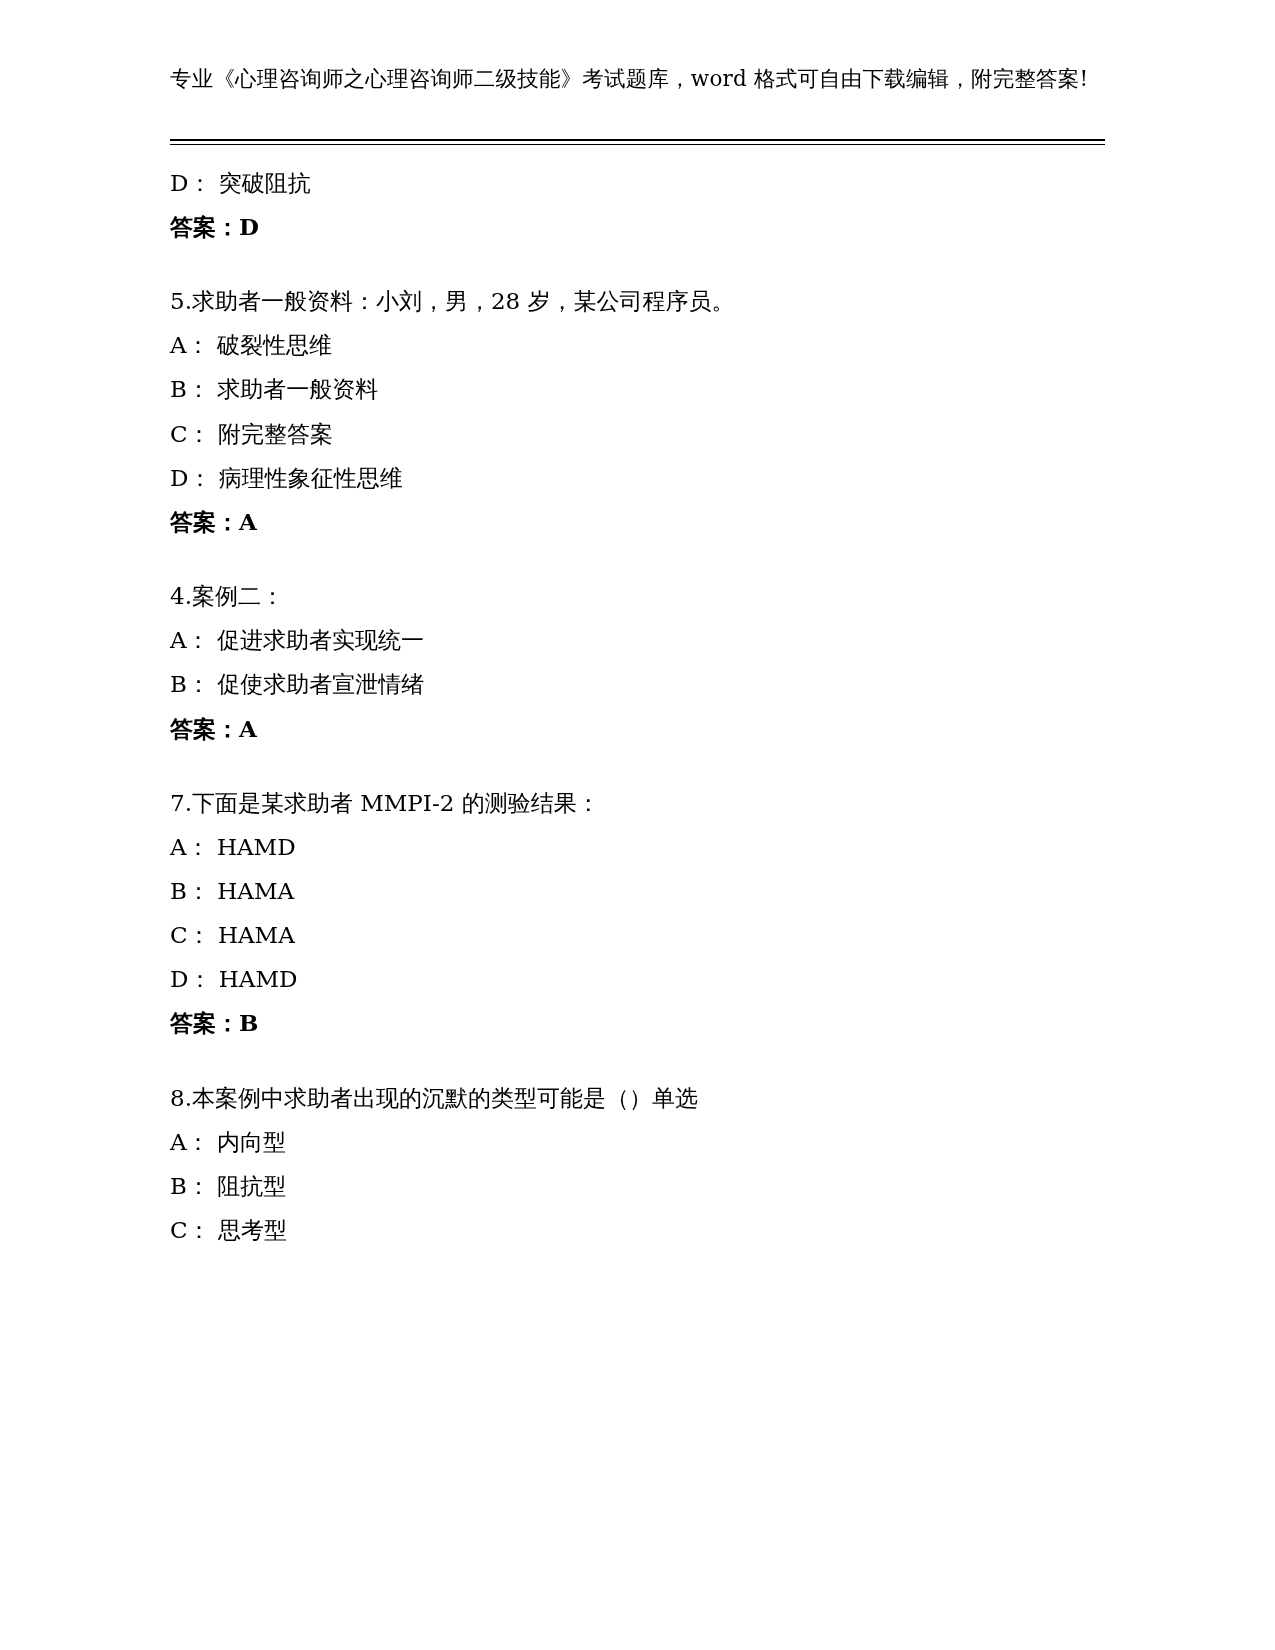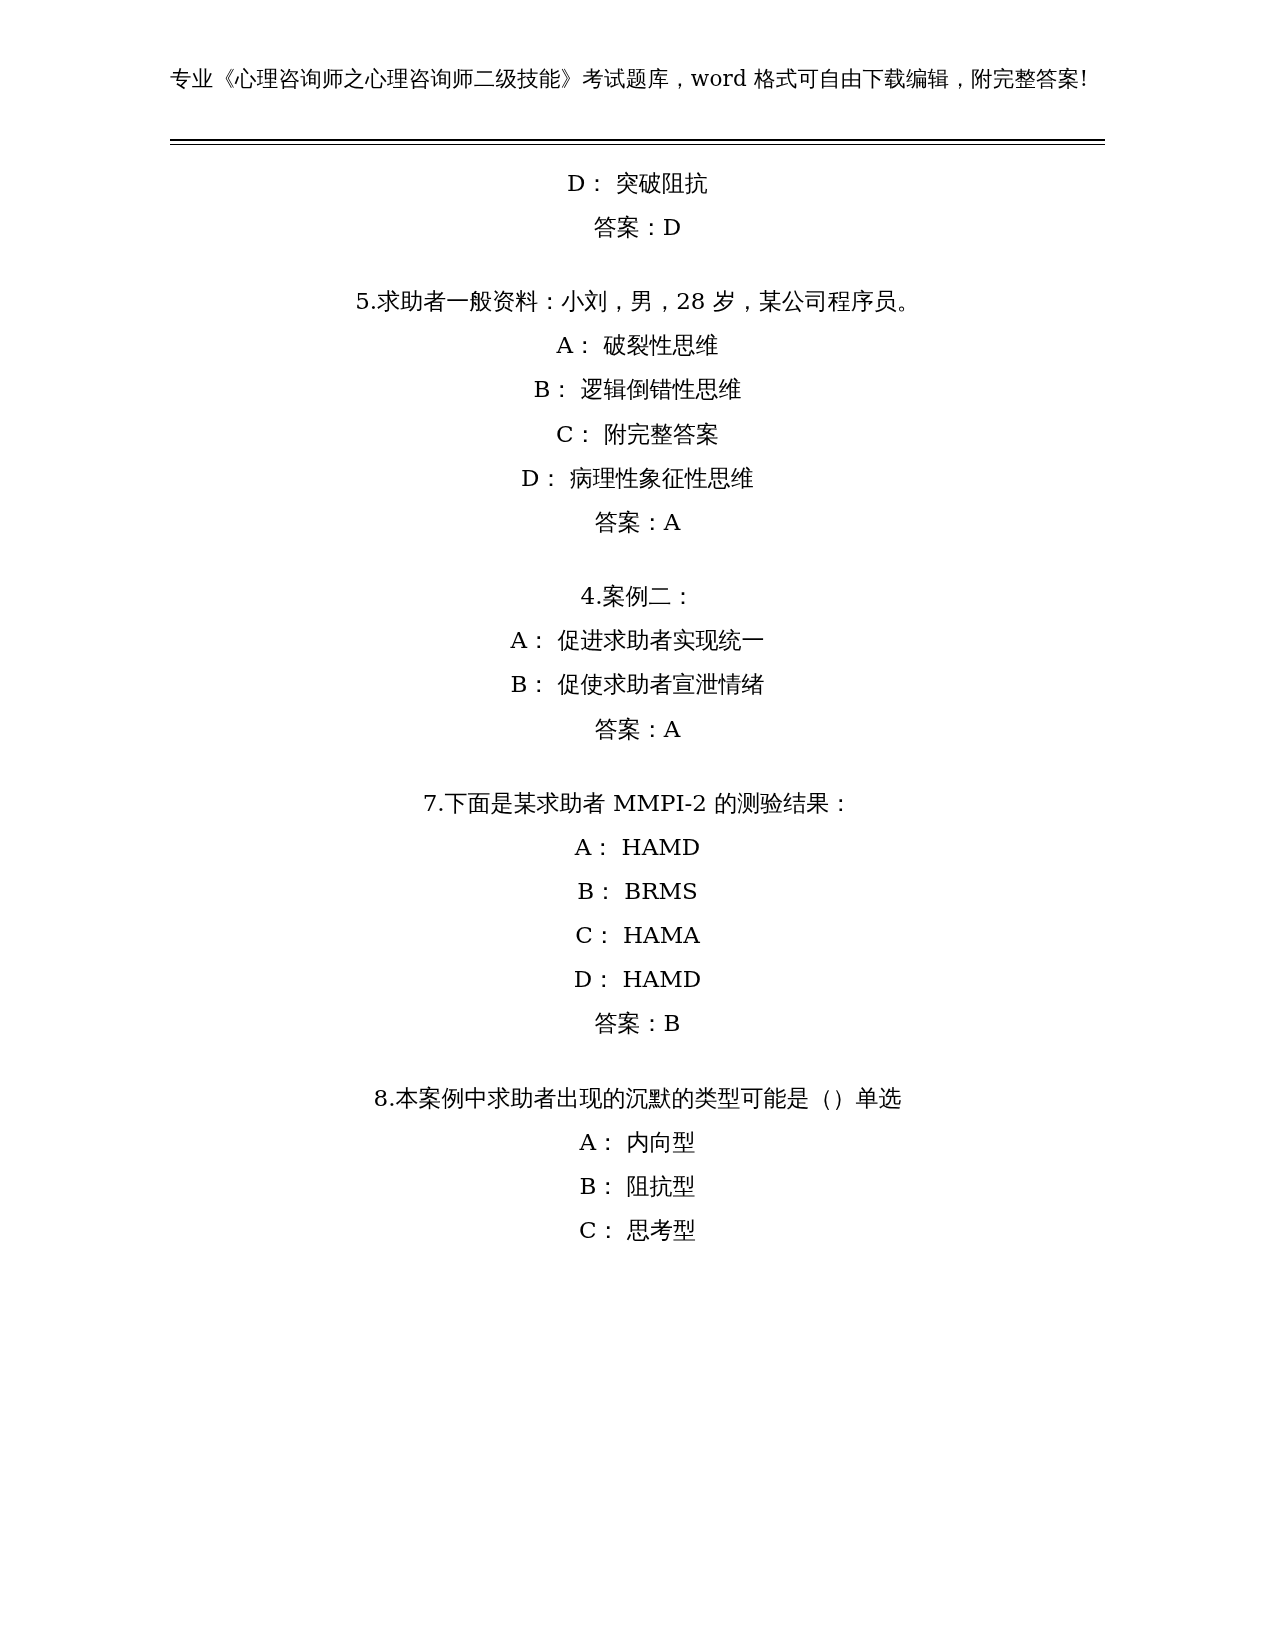--- a/index.html
+++ b/index.html
@@ -39,25 +39,24 @@
   }
   .body-block {
     margin-top: 16px;
   }
   .line {
     font-size: 23px;
     line-height: 1.92;
     white-space: pre-wrap;
   }
   .line.answer {
-    font-weight: normal;
+    font-weight: bold;
   }
   .q-block {
     margin-bottom: 30px;
-    text-align: center;
   }
   .q-block:first-child {
     margin-bottom: 30px;
   }
 </style>
 </head>
 <body>
 
 <div class="page">
 
@@ -68,37 +67,37 @@
   <div class="body-block">
 
     <div class="q-block">
       <div class="line">D： 突破阻抗</div>
       <div class="line answer">答案：D</div>
     </div>
 
     <div class="q-block">
       <div class="line">5.求助者一般资料：小刘，男，28 岁，某公司程序员。</div>
       <div class="line">A： 破裂性思维</div>
-      <div class="line">B： 逻辑倒错性思维</div>
+      <div class="line">B： 求助者一般资料</div>
       <div class="line">C： 附完整答案</div>
       <div class="line">D： 病理性象征性思维</div>
       <div class="line answer">答案：A</div>
     </div>
 
     <div class="q-block">
       <div class="line">4.案例二：</div>
       <div class="line">A： 促进求助者实现统一</div>
       <div class="line">B： 促使求助者宣泄情绪</div>
       <div class="line answer">答案：A</div>
     </div>
 
     <div class="q-block">
       <div class="line">7.下面是某求助者 MMPI-2 的测验结果：</div>
       <div class="line">A： HAMD</div>
-      <div class="line">B： BRMS</div>
+      <div class="line">B： HAMA</div>
       <div class="line">C： HAMA</div>
       <div class="line">D： HAMD</div>
       <div class="line answer">答案：B</div>
     </div>
 
     <div class="q-block">
       <div class="line">8.本案例中求助者出现的沉默的类型可能是（）单选</div>
       <div class="line">A： 内向型</div>
       <div class="line">B： 阻抗型</div>
       <div class="line">C： 思考型</div>

